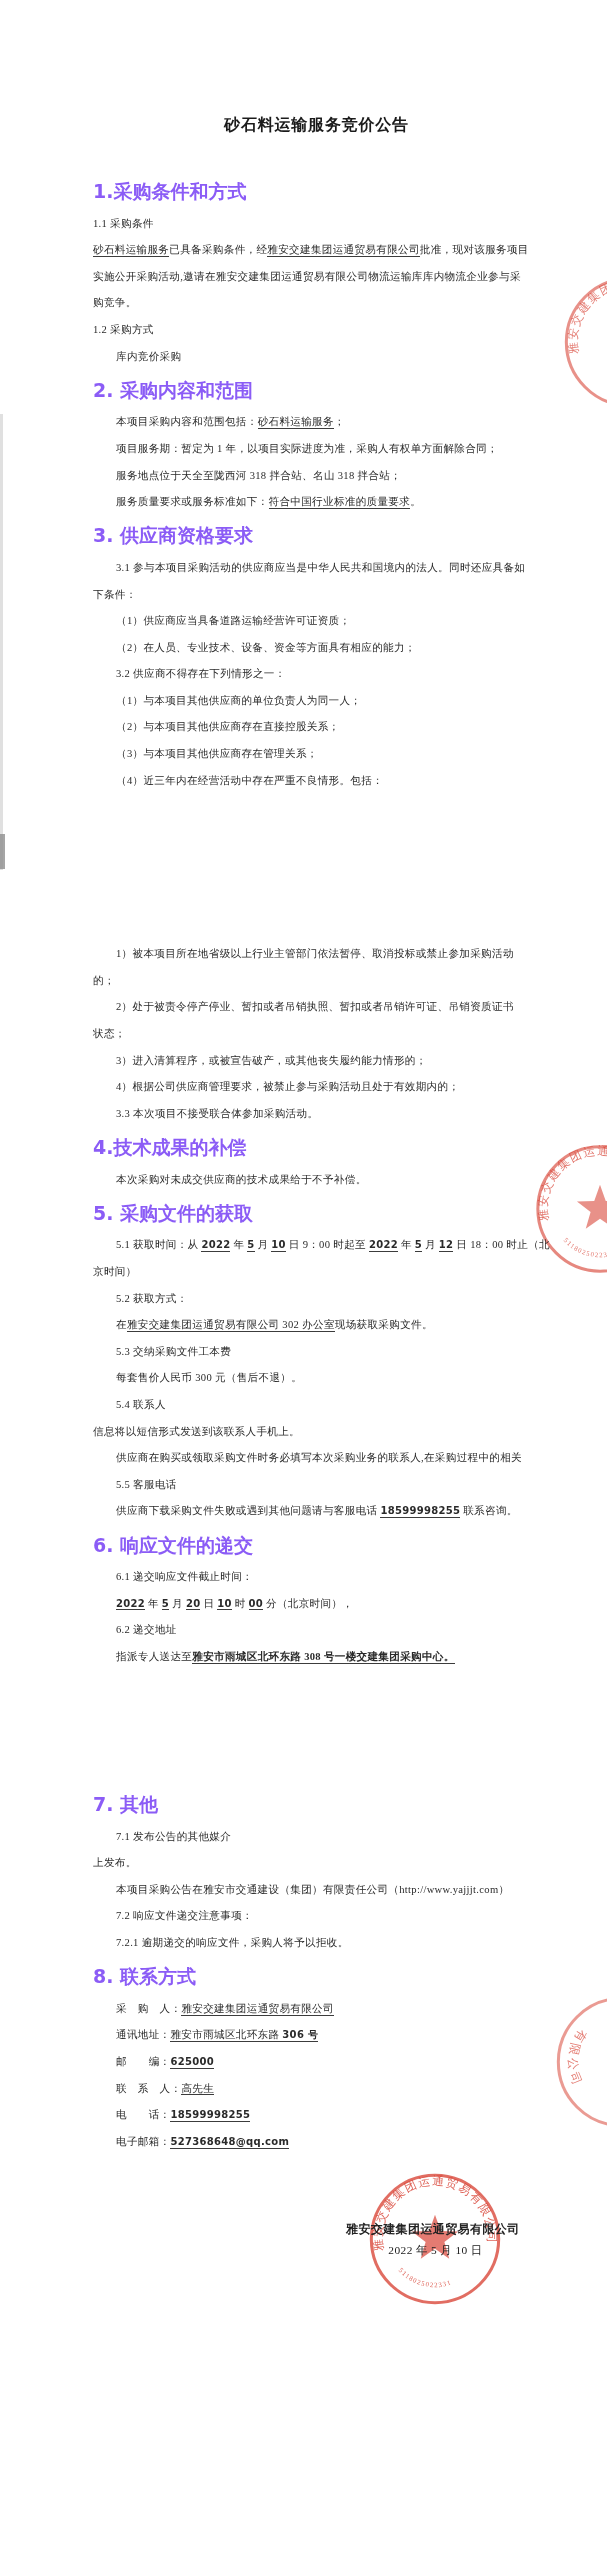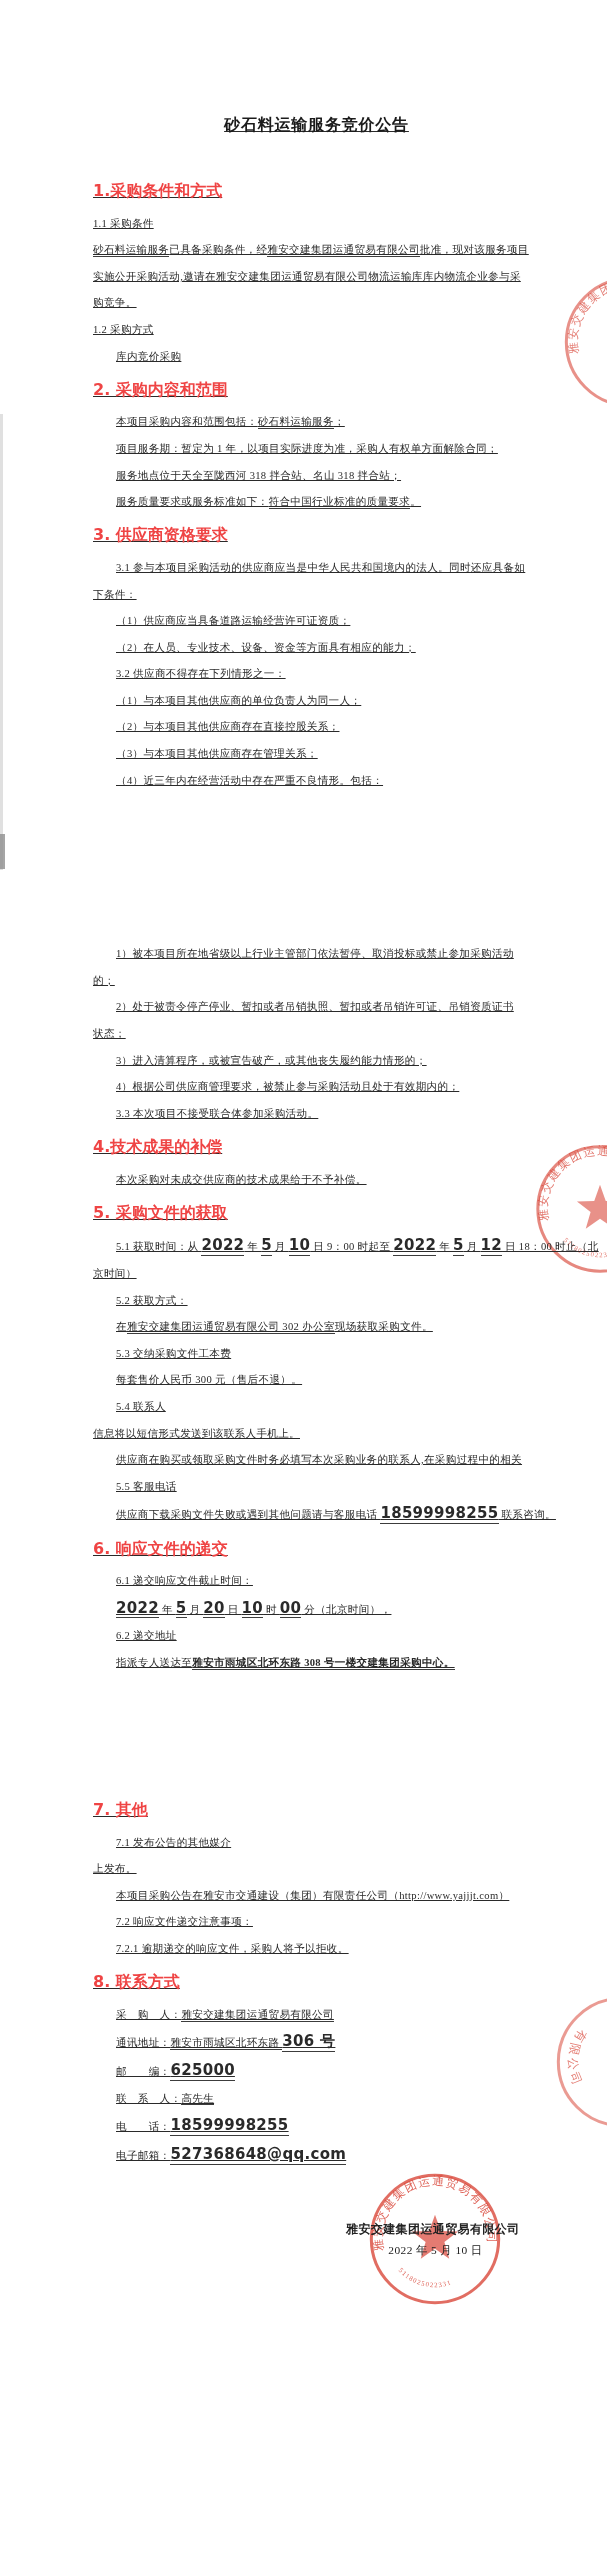--- a/index.html
+++ b/index.html
@@ -1,35 +1,35 @@
 <!DOCTYPE html>
 <html style="font-size:12px"><head>
 <meta charset="utf-8">
 <style>
   html,body{margin:0;padding:0;background:#ffffff;}
   .page{
     position:relative;width:608px;height:2576px;margin:0;
     background:#ffffff;overflow:hidden;
     font-family:"Liberation Serif","DejaVu Serif",serif;color:#2a2a2a;
   }
-  .content{position:relative;z-index:3;padding:110px 68px 0 93px;text-decoration:underline;}
+  .content{position:relative;z-index:3;padding:110px 68px 0 93px;}
   .title{
     font-family:"DejaVu Sans","Liberation Sans",sans-serif;font-weight:700;
     font-size:16px;line-height:30px;text-align:center;letter-spacing:0.8px;
     color:#1b1b1b;margin-bottom:36px;white-space:nowrap;
   }
   .h2{
     font-family:"DejaVu Sans","Liberation Sans",sans-serif;font-weight:700;
-    font-size:16px;line-height:30px;margin:4.6px 0;color:#ef4444;white-space:nowrap;
+    font-size:19px;line-height:30px;margin:4.6px 0;color:#8b5cf6;white-space:nowrap;
   }
   .ln{font-size:10.6px;line-height:26.6px;white-space:nowrap;letter-spacing:0.3px;}
   .ind{padding-left:23px;}
   .u{border-bottom:0.8px solid #3c3c3c;padding-bottom:0.8px;}
   .b{font-weight:700;}
-  .sd{font-family:"DejaVu Sans","Liberation Sans",sans-serif;font-weight:600;font-size:15px;}
+  .sd{font-family:"DejaVu Sans","Liberation Sans",sans-serif;font-weight:600;font-size:10px;}
   .gap{width:100%;}
   .gap.g1{height:147px;}
   .gap.g2{height:114px;}
   .sig{position:absolute;z-index:5;left:346px;top:2221px;width:179px;}
   .sig-company{font-size:12px;line-height:16.7px;font-weight:600;letter-spacing:0.4px;color:#222;white-space:nowrap;}
   .sig-date{font-size:11.4px;margin-top:5px;text-align:center;letter-spacing:0.4px;color:#222;white-space:nowrap;}
   .stamp{position:absolute;z-index:2;pointer-events:none;filter:blur(0.2px);mix-blend-mode:multiply;}
   .artifact{position:absolute;z-index:1;}
   .artifact.strip{left:0;top:414px;width:3px;height:456px;background:#cfcfcf;opacity:.65;}
   .artifact.nub{left:0;top:834px;width:5.3px;height:35px;background:#8f8f8f;opacity:.8;}

